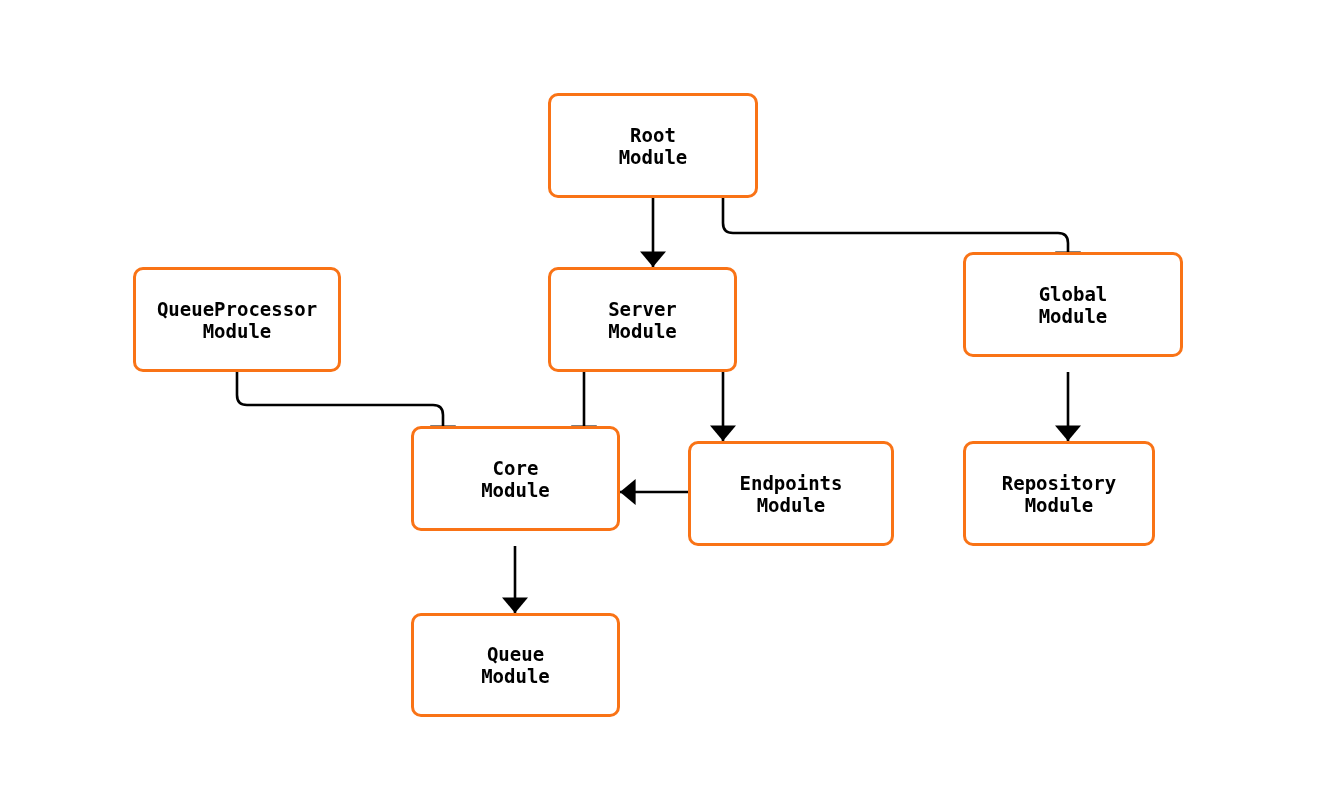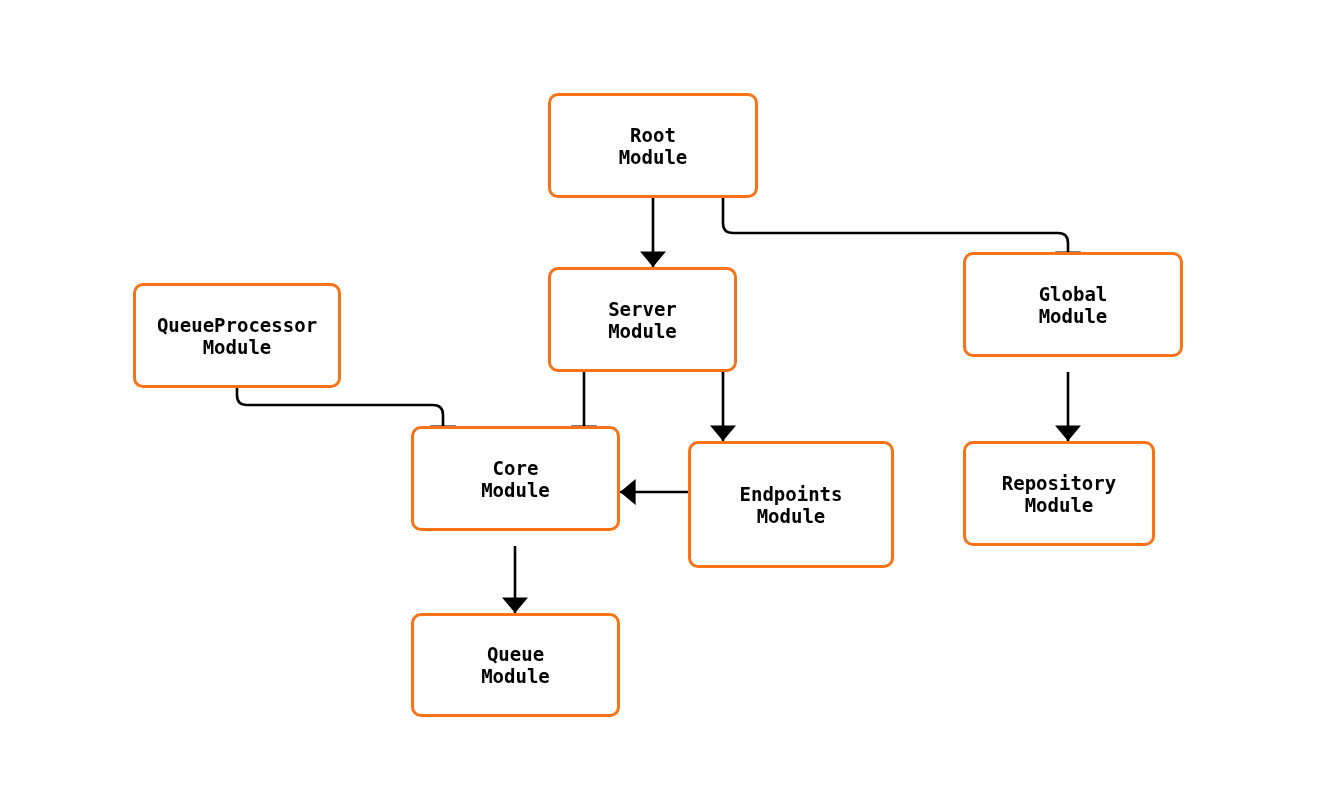--- a/index.html
+++ b/index.html
@@ -37,25 +37,25 @@
     flex-direction: column;
     align-items: center;
     justify-content: center;
     text-align: center;
     color: #000000;
     font-weight: bold;
     font-size: 19px;
     line-height: 22px;
   }
   .n-root          { left: 548px; top:  93px; width: 210px; height: 105px; }
-  .n-queueprocessor{ left: 133px; top: 267px; width: 208px; height: 105px; margin-top: 16px; }
+  .n-queueprocessor{ left: 133px; top: 267px; width: 208px; height: 105px; }
   .n-server        { left: 548px; top: 267px; width: 189px; height: 105px; }
   .n-global        { left: 963px; top: 252px; width: 220px; height: 105px; }
   .n-core          { left: 411px; top: 426px; width: 209px; height: 105px; }
-  .n-endpoints     { left: 688px; top: 441px; width: 206px; height: 127px; }
+  .n-endpoints     { left: 688px; top: 441px; width: 206px; height: 105px; }
   .n-repository    { left: 963px; top: 441px; width: 192px; height: 105px; }
   .n-queue         { left: 411px; top: 613px; width: 209px; height: 104px; }
 </style>
 </head>
 <body>
 
 <div class="canvas">
 
   <svg class="edges-layer" viewBox="0 0 1337 809" xmlns="http://www.w3.org/2000/svg">
     <defs>

